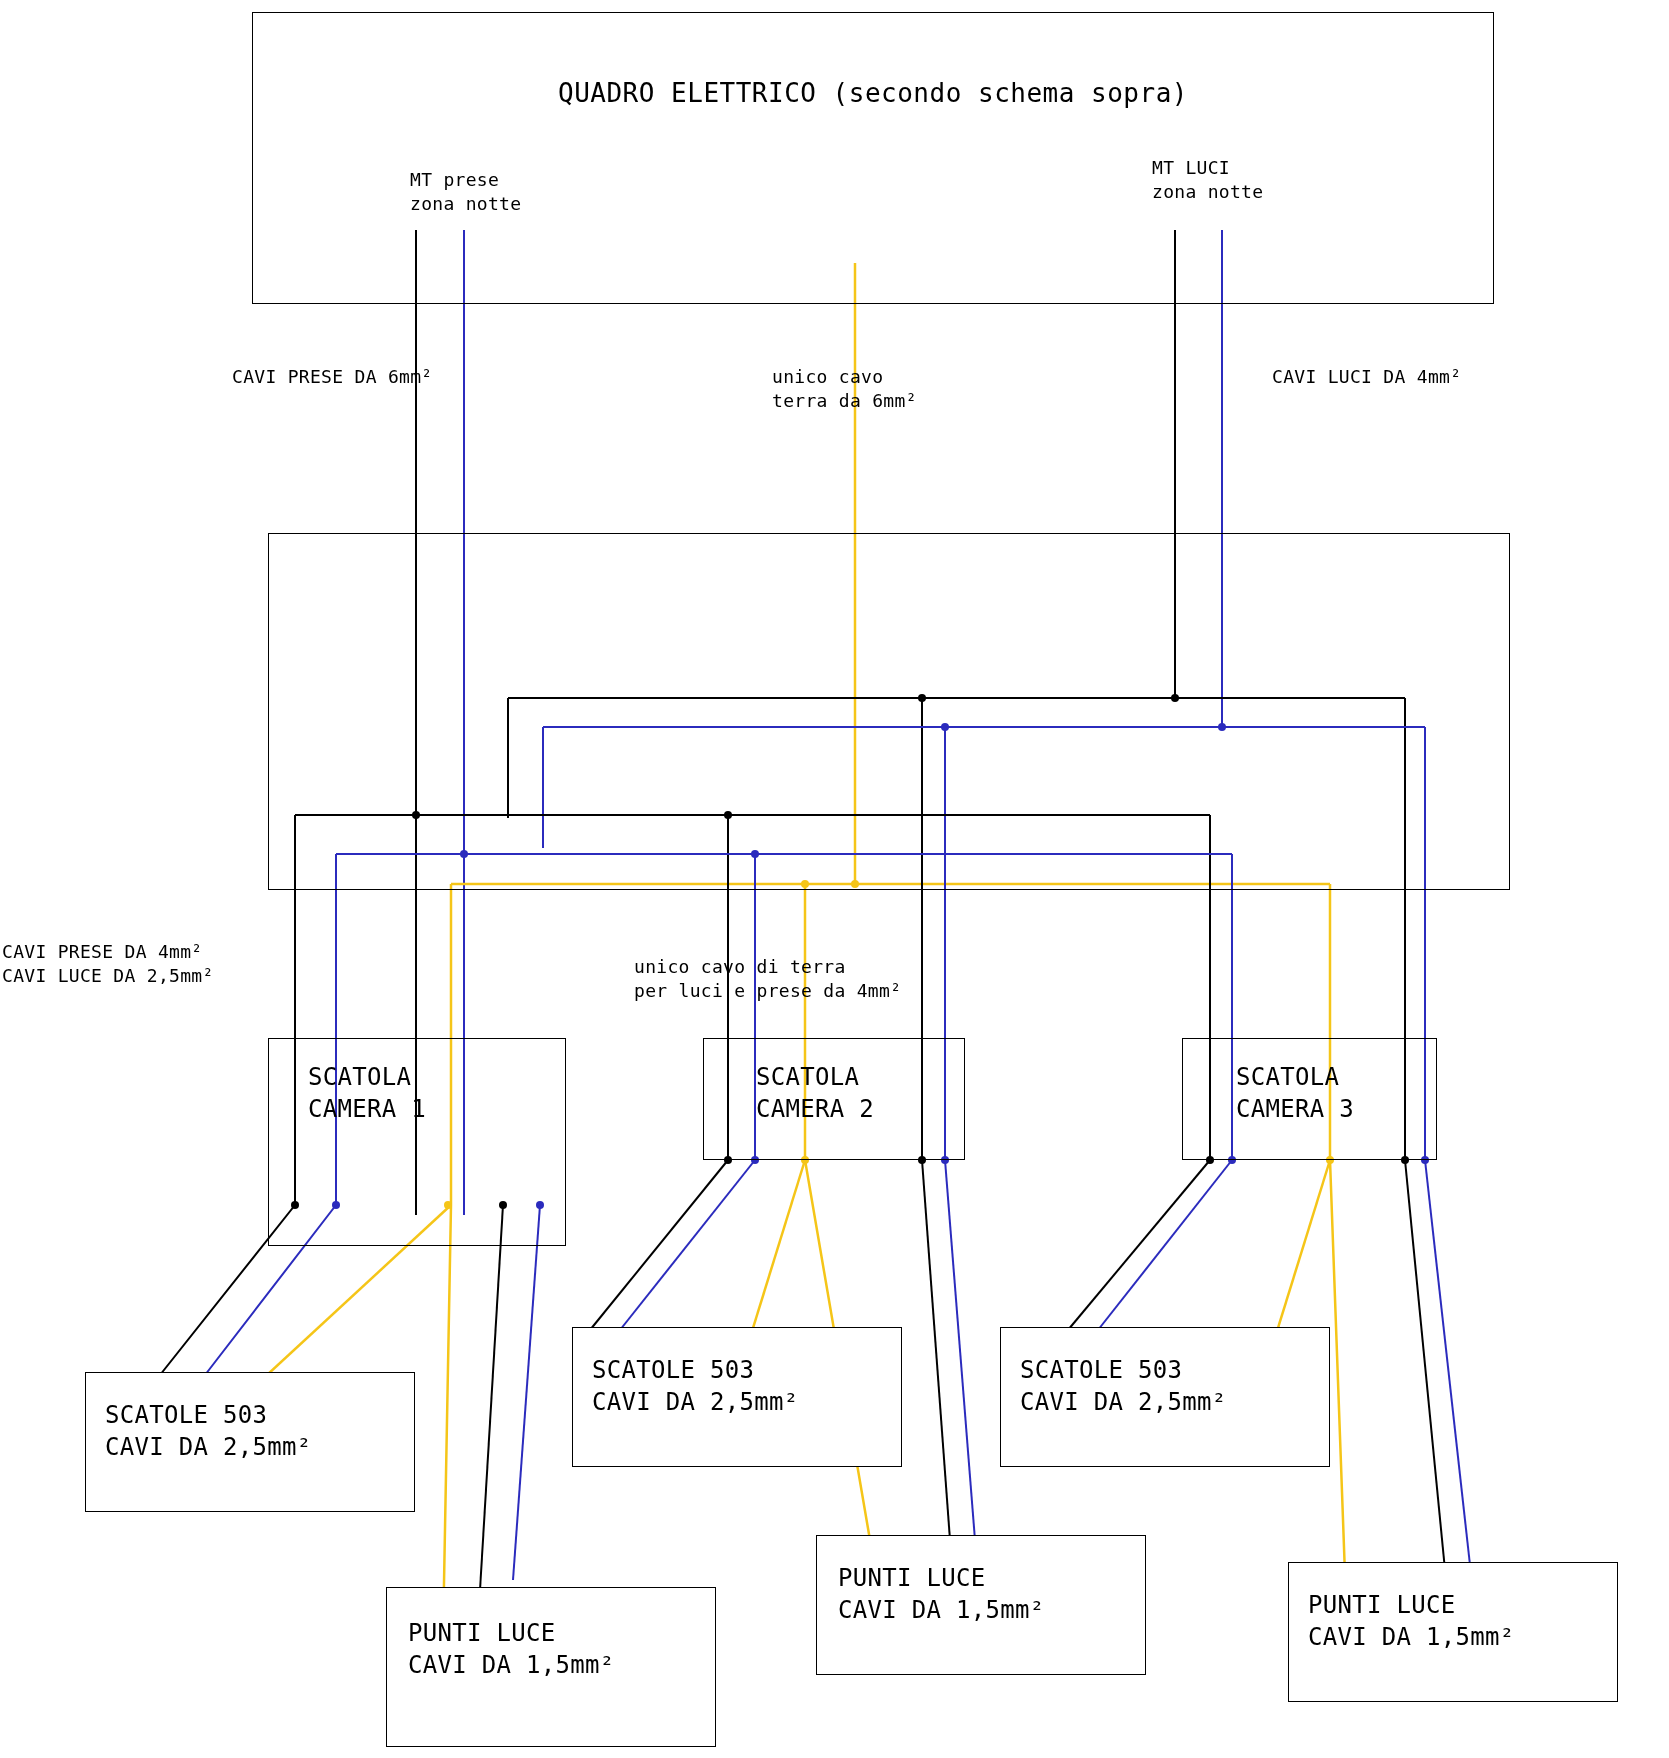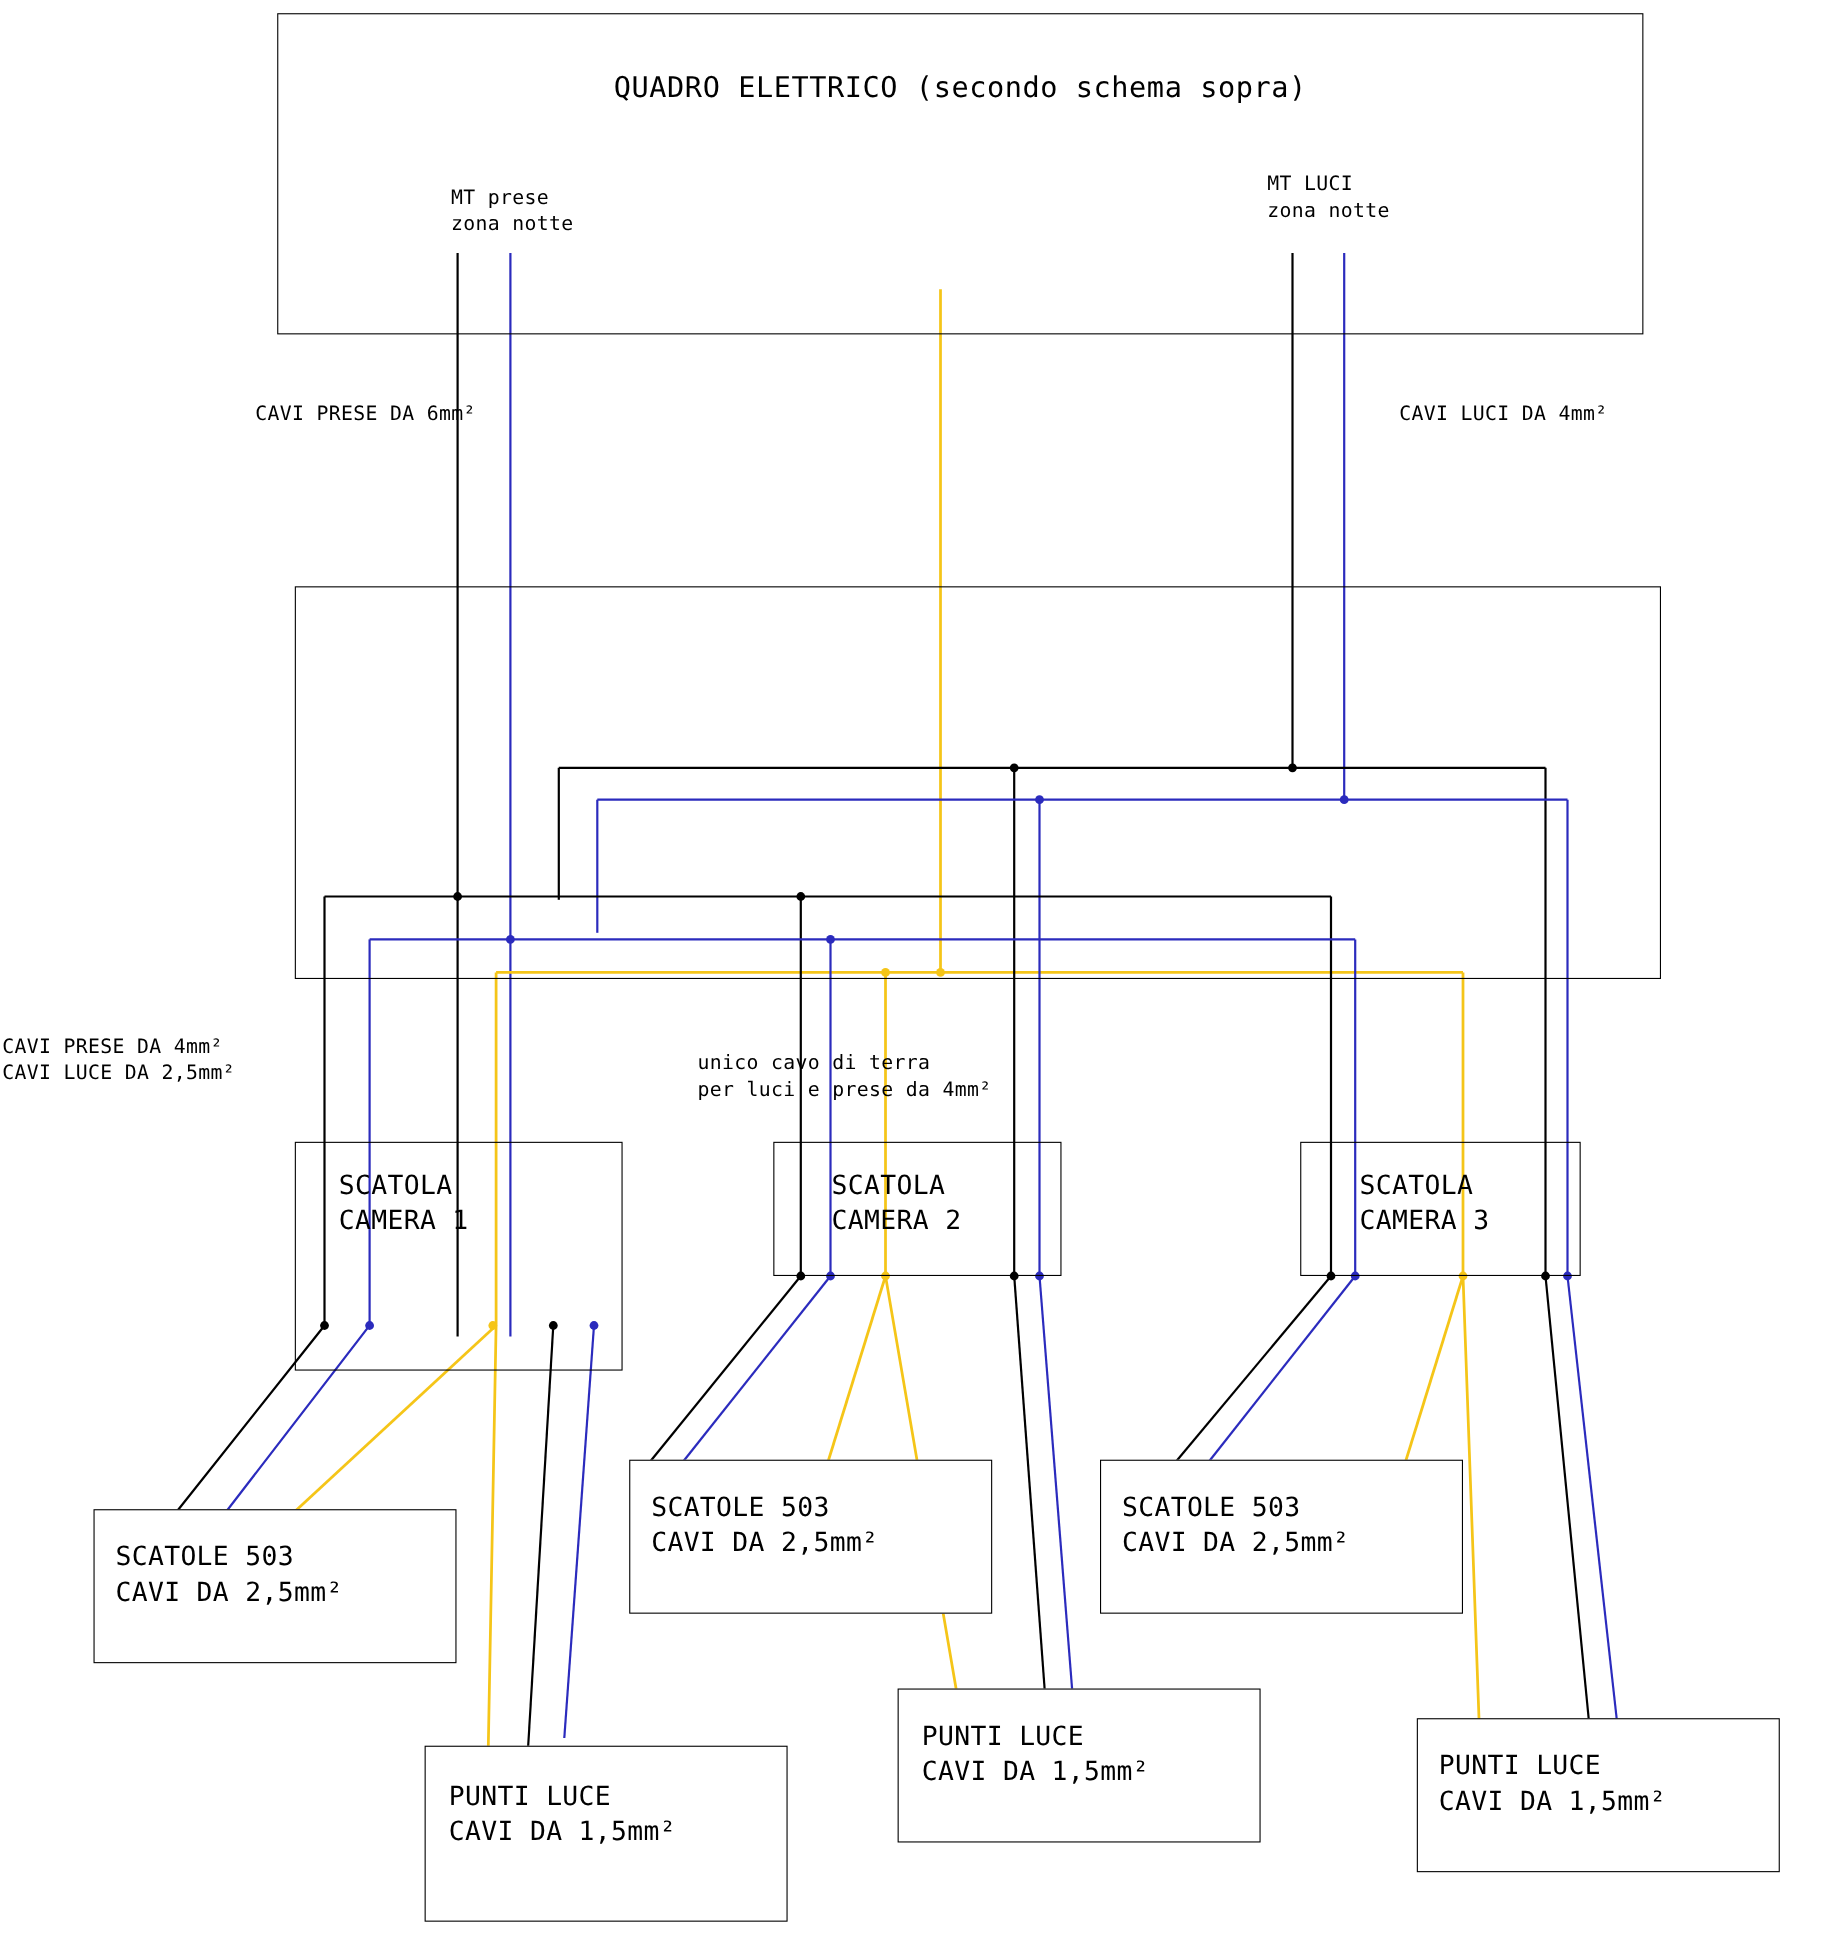--- a/index.html
+++ b/index.html
@@ -140,27 +140,29 @@
     <circle cx="1232" cy="1160" r="4" fill="#2b2bbd"></circle>
     <polyline points="1210,1160 1068,1330" fill="none" stroke="#000000" stroke-width="2"></polyline>
     <polyline points="1232,1160 1098,1330" fill="none" stroke="#2b2bbd" stroke-width="2"></polyline>
     <circle cx="1405" cy="1160" r="4" fill="#000000"></circle>
     <circle cx="1425" cy="1160" r="4" fill="#2b2bbd"></circle>
     <polyline points="1405,1160 1445,1570" fill="none" stroke="#000000" stroke-width="2"></polyline>
     <polyline points="1425,1160 1470,1565" fill="none" stroke="#2b2bbd" stroke-width="2"></polyline>
   </svg>
 
   <div class="box" style="left:252px; top:12px; width:1242px; height:292px;"></div>
-  <div class="label t-title center" style="left:252px; top:63px; width:1242px;">QUADRO ELETTRICO (secondo schema sopra)</div>
+  <div class="label t-title center" style="left:252px; top:76px; width:1242px;">QUADRO ELETTRICO (secondo schema sopra)</div>
   <div class="label t-mid" style="left:410px; top:168px;">MT prese
 zona notte</div>
   <div class="label t-mid" style="left:1152px; top:156px;">MT LUCI
 zona notte</div>
 
   <div class="label t-mid" style="left:232px; top:365px;">CAVI PRESE DA 6mm²</div>
+  <div class="label t-mid" style="left:772px; top:365px;">unico cavo
+terra da 6mm²</div>
   <div class="label t-mid" style="left:1272px; top:365px;">CAVI LUCI DA 4mm²</div>
 
   <div class="box" style="left:268px; top:533px; width:1242px; height:357px;"></div>
 
   <div class="label t-mid" style="left:2px; top:940px;">CAVI PRESE DA 4mm²
 CAVI LUCE DA 2,5mm²</div>
   <div class="label t-mid" style="left:634px; top:955px;">unico cavo di terra
 per luci e prese da 4mm²</div>
 
   <div class="box" style="left:268px; top:1038px; width:298px; height:208px;"></div>

